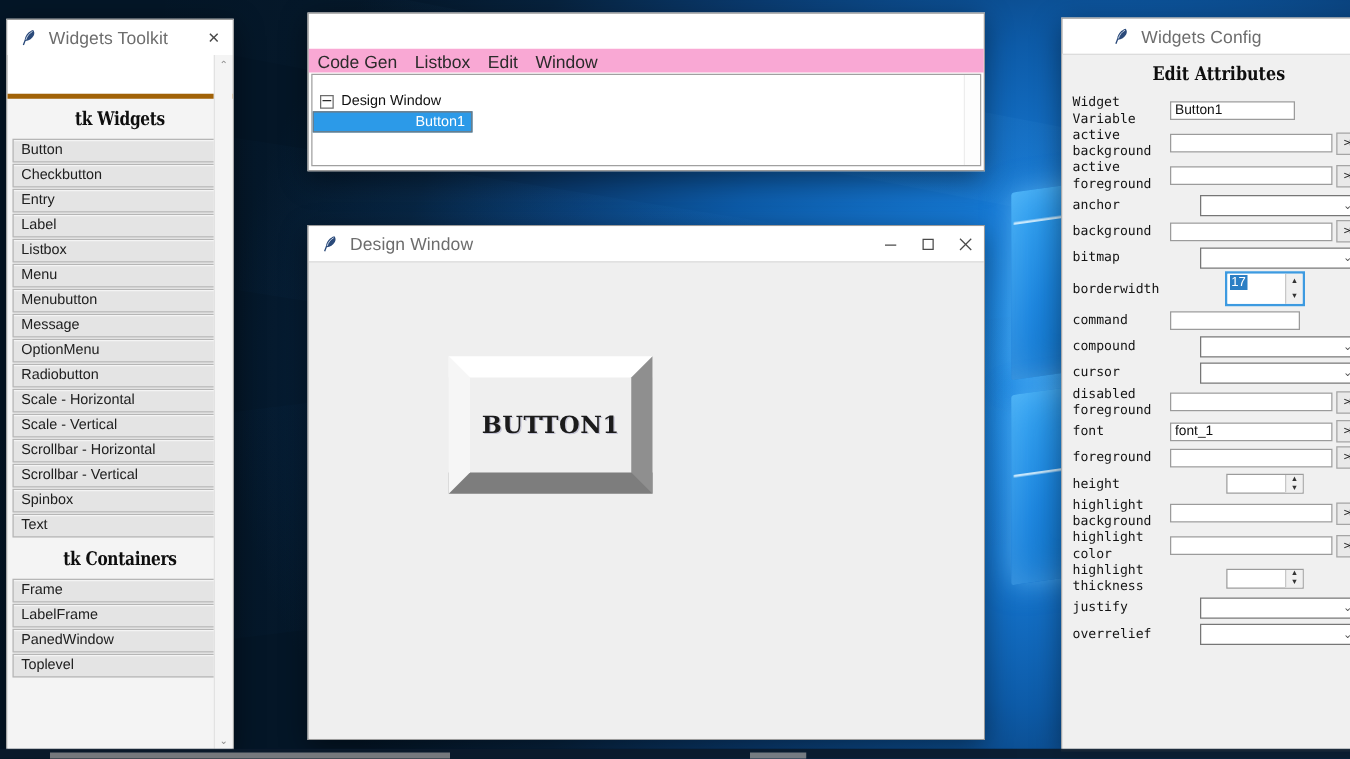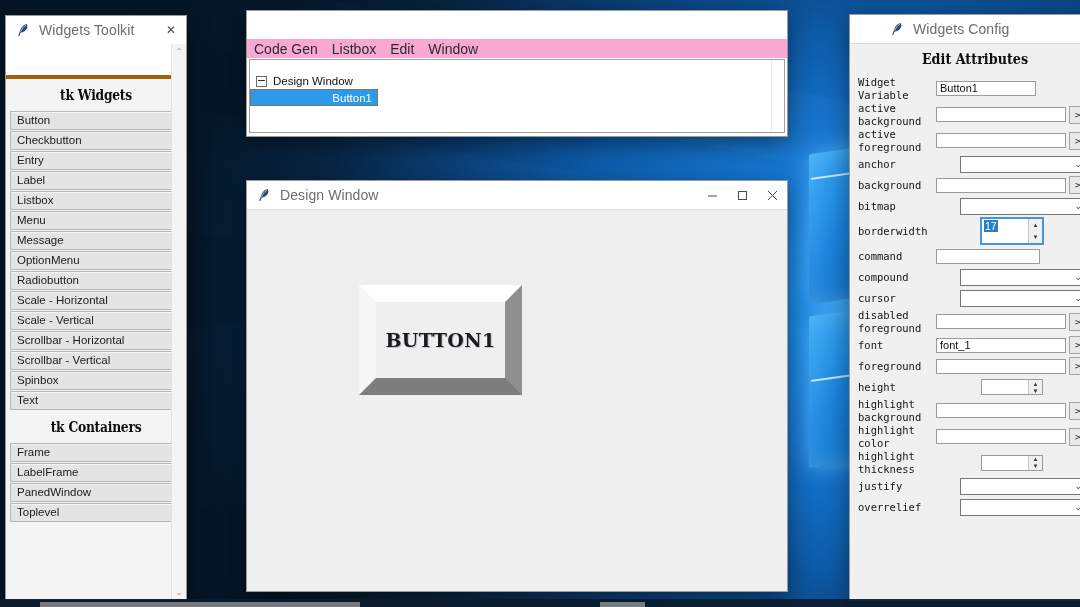--- a/index.html
+++ b/index.html
@@ -158,20 +158,21 @@
   <div class="body">
     <div>
       <div class="tkhead">tk Widgets</div>
       <div id="tk-widget-list">
           <div class="wbtn">Button</div>
           <div class="wbtn">Checkbutton</div>
           <div class="wbtn">Entry</div>
           <div class="wbtn">Label</div>
           <div class="wbtn">Listbox</div>
           <div class="wbtn">Menu</div>
+          <div class="wbtn">Menubutton</div>
           <div class="wbtn">Message</div>
           <div class="wbtn">OptionMenu</div>
           <div class="wbtn">Radiobutton</div>
           <div class="wbtn">Scale - Horizontal</div>
           <div class="wbtn">Scale - Vertical</div>
           <div class="wbtn">Scrollbar - Horizontal</div>
           <div class="wbtn">Scrollbar - Vertical</div>
           <div class="wbtn">Spinbox</div>
           <div class="wbtn">Text</div>
         </div>

